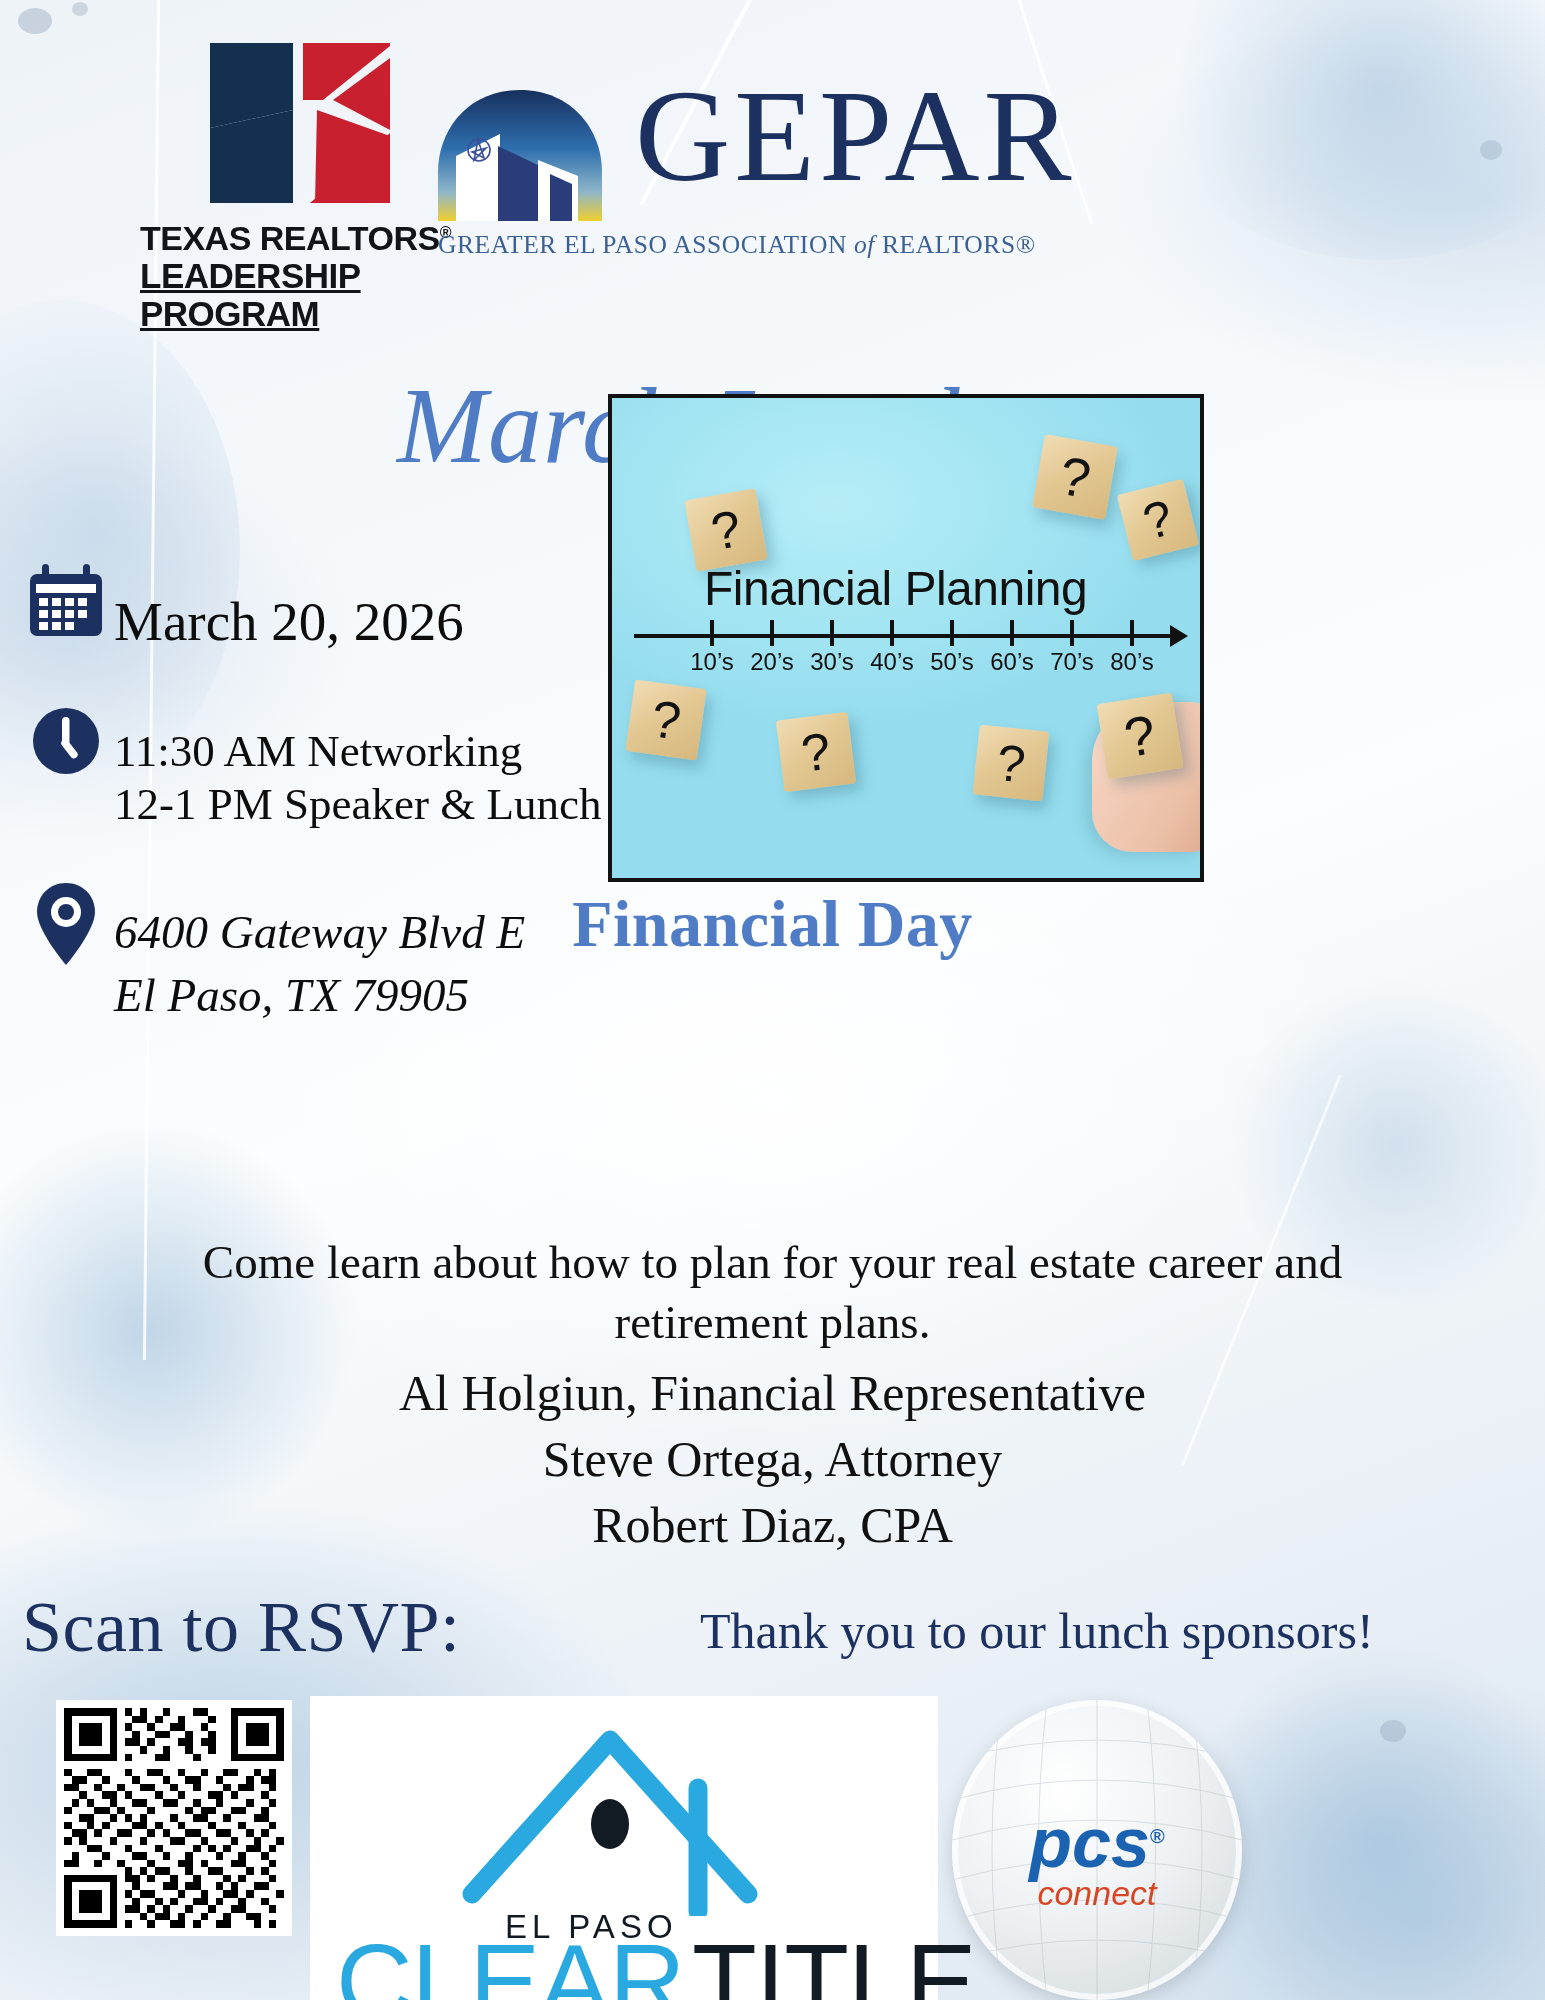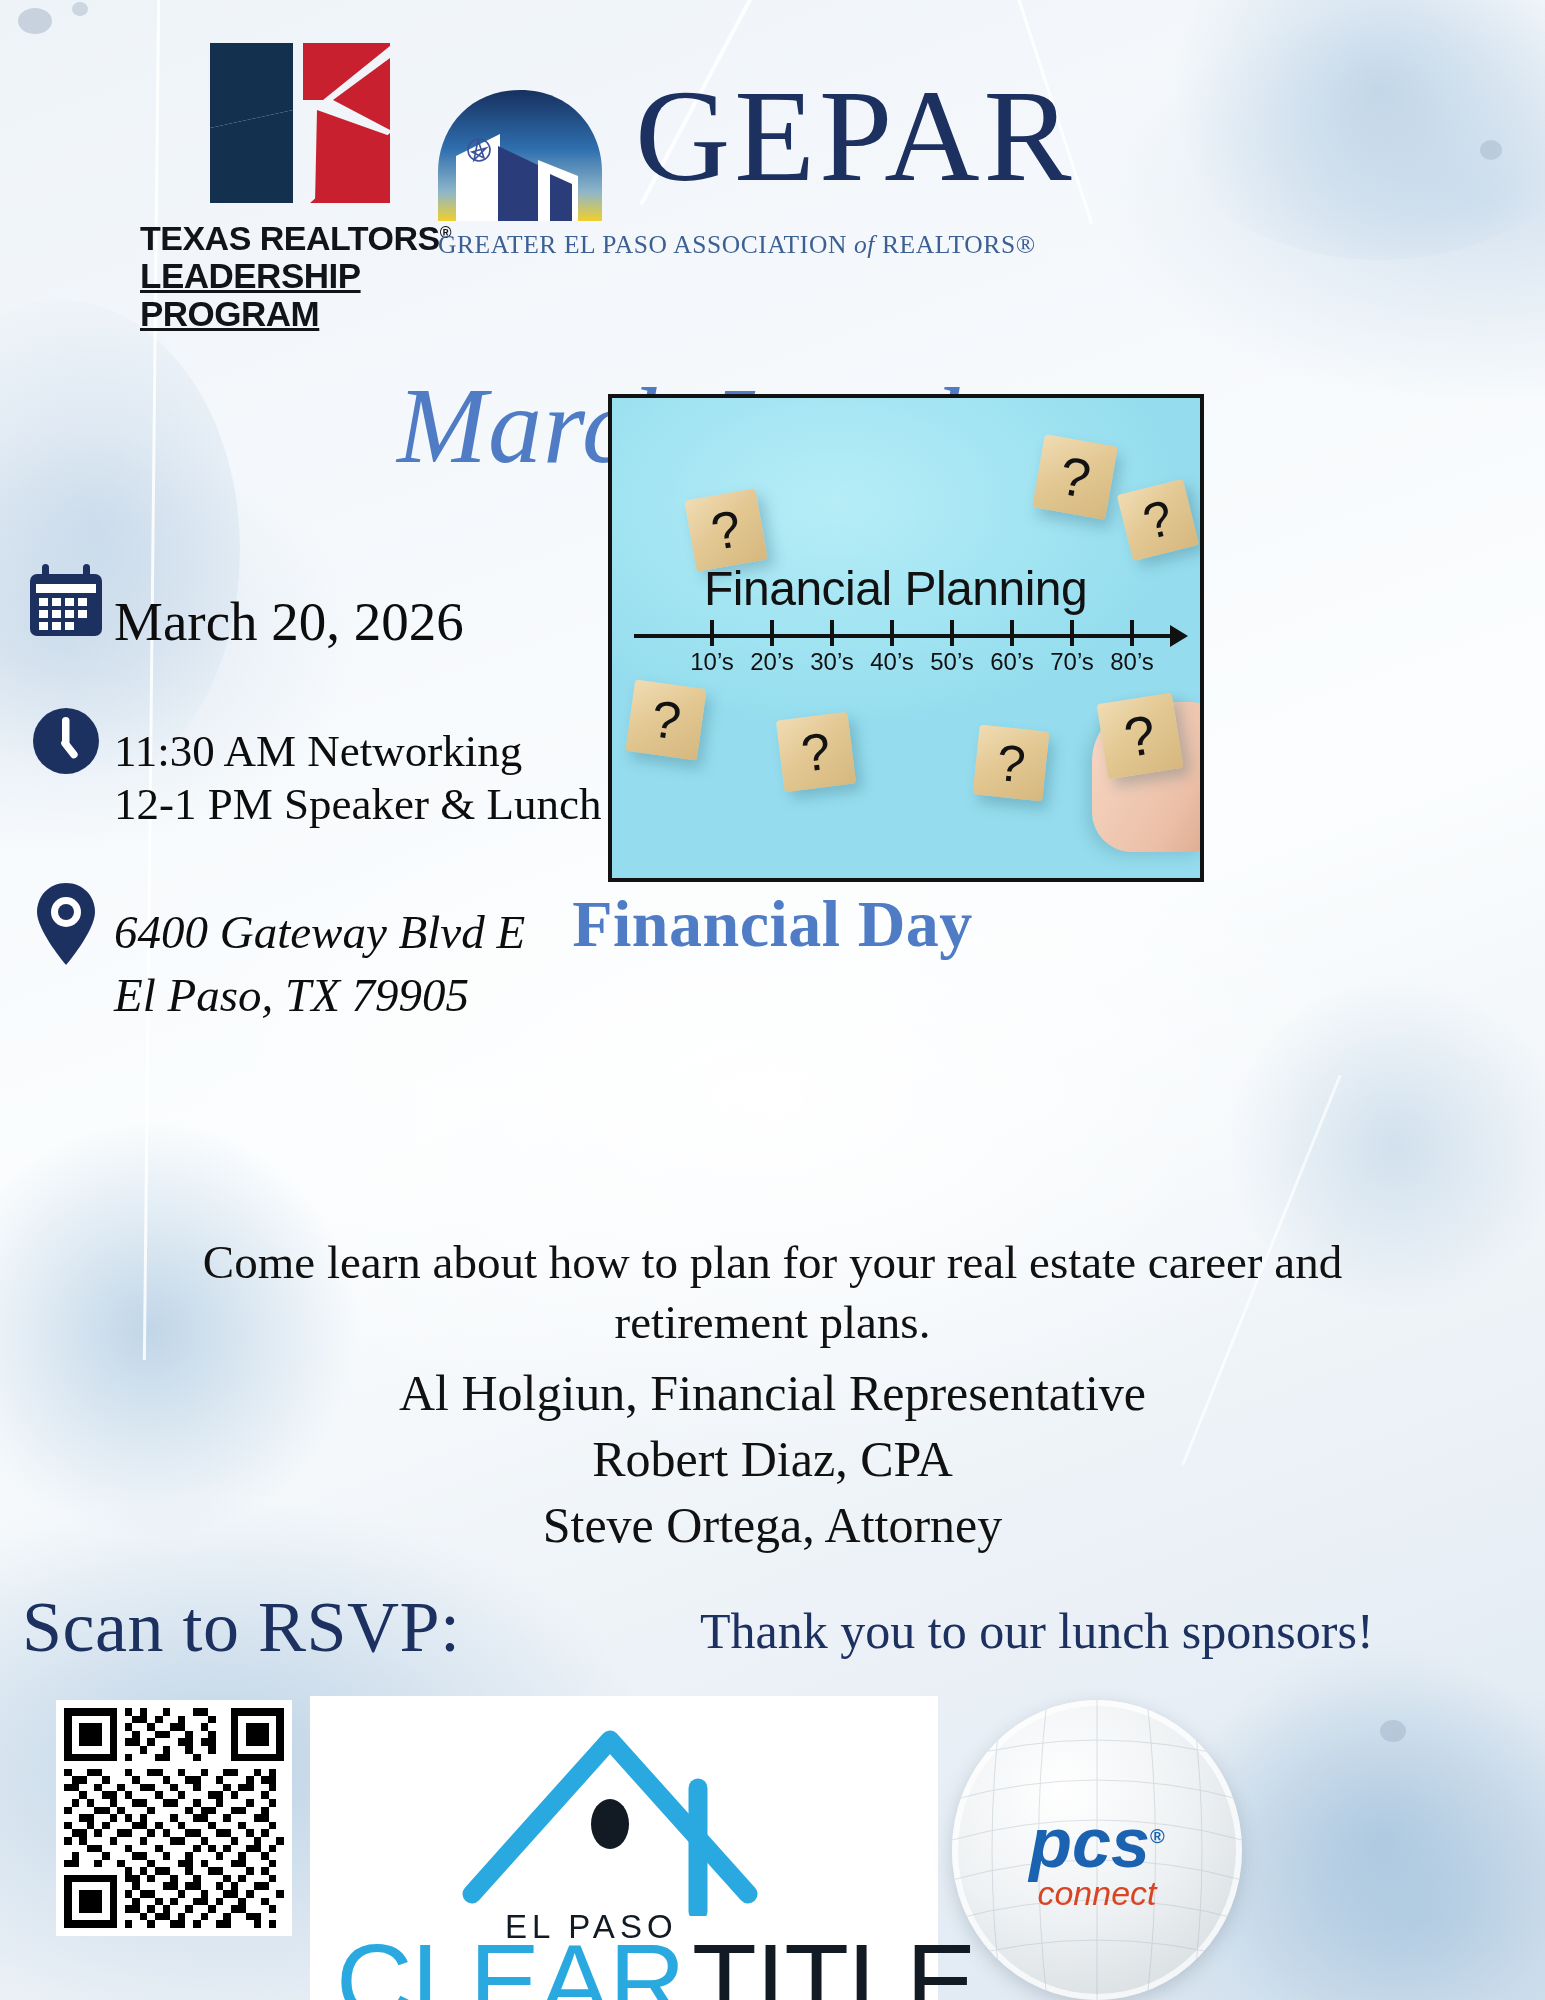--- a/index.html
+++ b/index.html
@@ -441,22 +441,22 @@
 
   <div class="subject">Financial Day</div>
 
   <div class="desc">
     <div>Come learn about how to plan for your real estate career and</div>
     <div>retirement plans.</div>
   </div>
 
   <div class="speakers">
     <div>Al Holgiun, Financial Representative</div>
+    <div>Steve Ortega, Attorney</div>
     <div>Robert Diaz, CPA</div>
-    <div>Steve Ortega, Attorney</div>
   </div>
 
   <div class="rsvp-label">Scan to RSVP:</div>
   <div class="thanks">Thank you to our lunch sponsors!</div>
 
   <div class="qr">
     <svg width="220" height="220" viewBox="0 0 29 29" shape-rendering="crispEdges">
       <rect width="29" height="29" fill="#ffffff"></rect>
       <g fill="#000000">
         <rect x="0" y="0" width="7" height="1"></rect>

